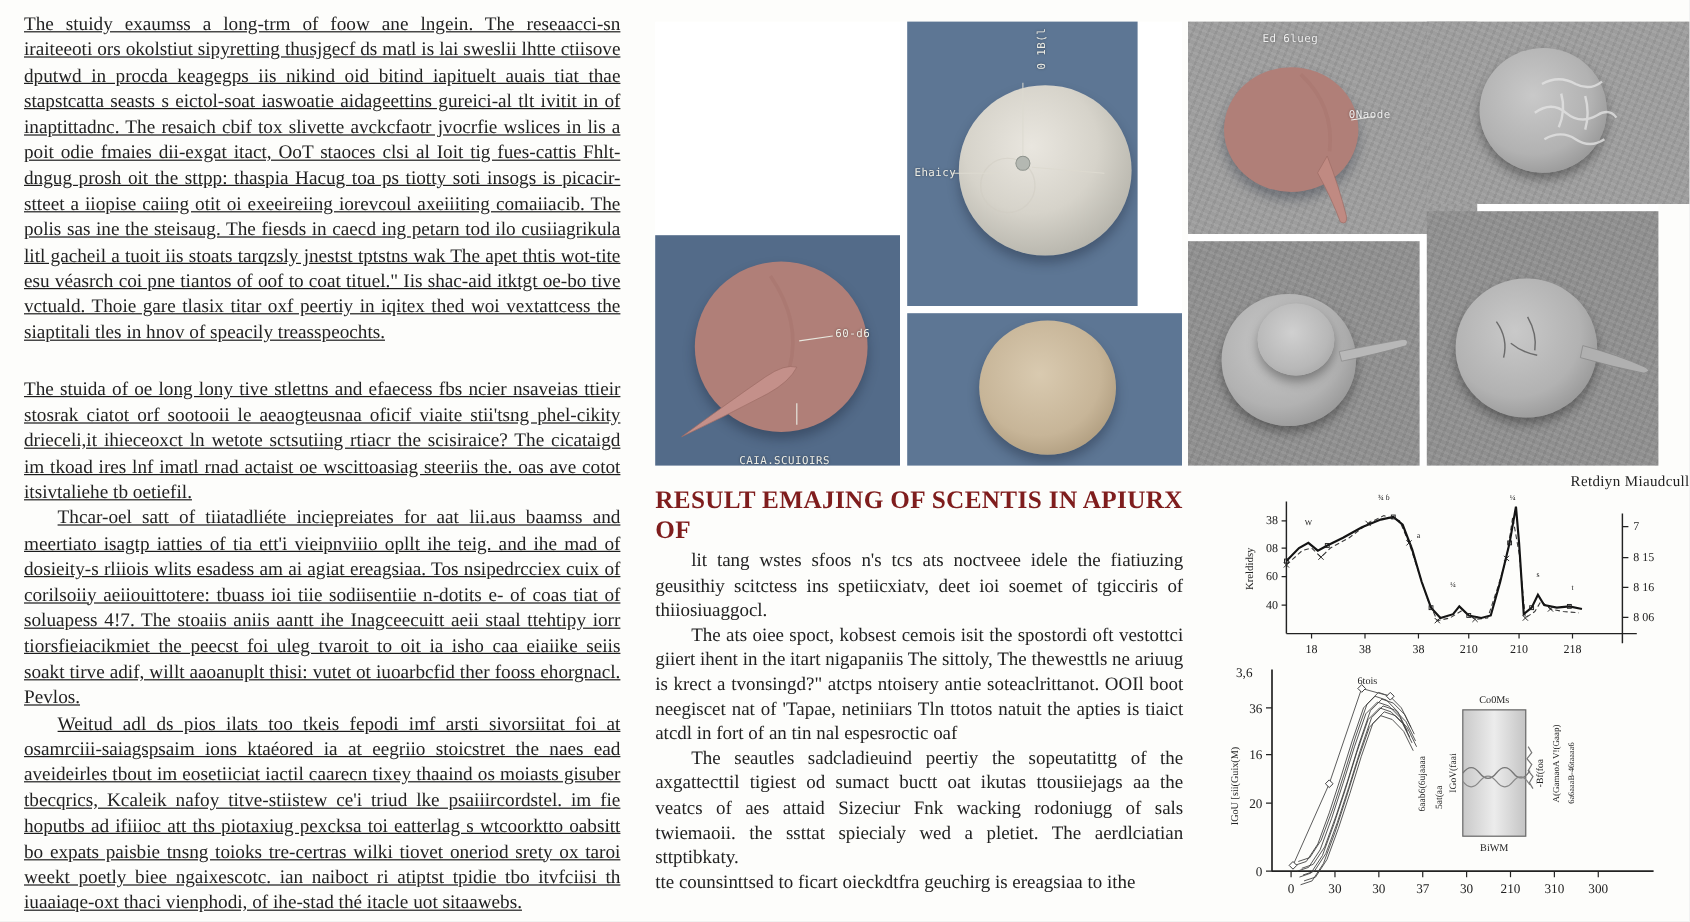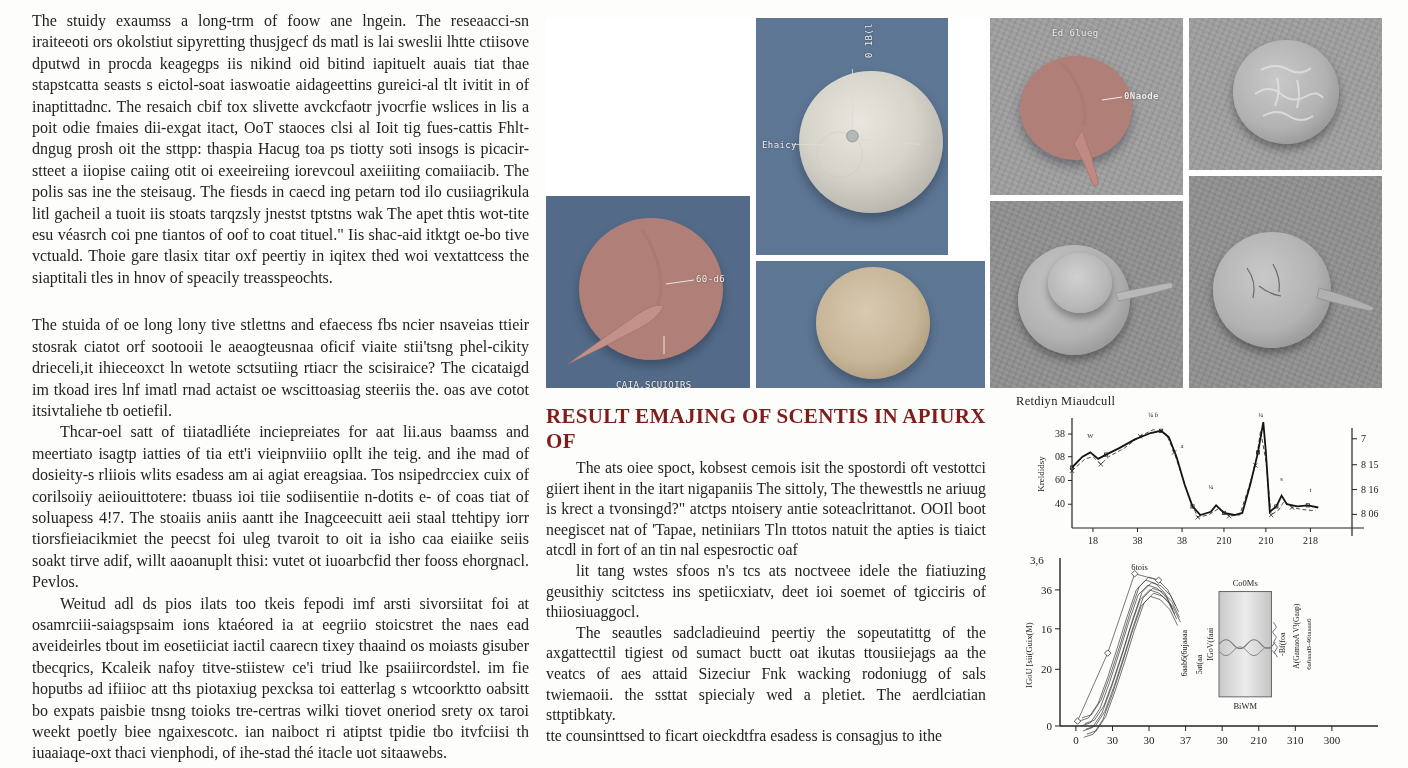--- a/index.html
+++ b/index.html
@@ -1,19 +1,19 @@
 <!DOCTYPE html>
 <html><head>
 <meta charset="utf-8">
 <style>
   html,body{margin:0;padding:0;background:#e9e9e9;}
   .page{position:relative;width:1408px;height:768px;background:#fdfdfb;overflow:hidden;
         font-family:"Liberation Serif","DejaVu Serif",serif;color:#1c1c1c;}
   
-  .col-left{position:absolute;left:32px;top:10px;width:497px;}
+  .col-left{position:absolute;left:20px;top:10px;width:497px;text-decoration:underline;}
   .col-left p{margin:0;font-size:16px;line-height:21.4px;text-align:justify;color:#222;}
   .p-gap{margin-top:26px !important;}
   .p-indent{text-indent:28px;}
   
   .results{position:absolute;left:546px;top:392px;width:440px;}
   .results h2{margin:12px 0 4px 0;font-size:21px;font-weight:600;letter-spacing:.3px;color:#7f1d1d;}
   .results p{margin:0;font-size:15.8px;line-height:20.6px;text-align:justify;color:#222;}
   .r-indent{text-indent:30px;}
   
   .figgrid{position:absolute;background:#fff;}
@@ -23,30 +23,30 @@
   .sph-white{background:radial-gradient(circle at 42% 36%, #e9e6df 0%, #d6d3ca 45%, #b9b7ae 75%, #9aa0a2 100%);
              box-shadow:0 6px 10px rgba(20,30,45,.35);}
   .sph-pink{background:radial-gradient(circle at 44% 40%, #d2a098 0%, #bb847c 50%, #9d6a64 80%, #8455517 100%);
             background-color:#b07f78;box-shadow:0 6px 10px rgba(20,30,45,.35);}
   .sph-tan{background:radial-gradient(circle at 44% 40%, #d9cab0 0%, #c7b598 55%, #a99678 85%, #8d7c63 100%);
            box-shadow:0 6px 10px rgba(20,30,45,.35);}
   .sph-gray{background:radial-gradient(circle at 42% 38%, #c9c9c9 0%, #b2b2b2 55%, #909090 85%, #7c7c7c 100%);
             box-shadow:0 5px 9px rgba(0,0,0,.35);}
   .bg-blue1{background:#586f8d;} .bg-blue2{background:#5d7694;} .bg-blue3{background:#536b89;}
   .bg-gray1{background:repeating-linear-gradient(23deg, rgba(255,255,255,.07) 0 2px, rgba(0,0,0,0) 2px 5px),
-            repeating-linear-gradient(113deg, rgba(0,0,0,.06) 0 2px, rgba(0,0,0,0) 2px 6px),#9d9d9d;}
+            repeating-linear-gradient(113deg, rgba(0,0,0,.06) 0 2px, rgba(0,0,0,0) 2px 6px),#9d9d9d;padding-left:48px;}
   .bg-gray2{background:repeating-linear-gradient(23deg, rgba(255,255,255,.07) 0 2px, rgba(0,0,0,0) 2px 5px),
             repeating-linear-gradient(113deg, rgba(0,0,0,.06) 0 2px, rgba(0,0,0,0) 2px 6px),#8f8f8f;}
   .figlabel{position:absolute;font-family:"DejaVu Sans Mono",monospace;font-size:9px;
             color:#eeeee6;letter-spacing:.4px;text-shadow:0 0 2px rgba(0,0,0,.45);white-space:nowrap;}
   .figlabel.dk{color:#efefef;}
   .rot{transform:rotate(-90deg);transform-origin:left top;}
   
   .charts{position:absolute;left:1016px;top:392px;width:392px;height:376px;}
-  .chart-title{position:absolute;left:0;top:2px;width:100%;text-align:left;
+  .chart-title{position:absolute;left:0;top:2px;width:100%;text-align:right;
                font-size:12.5px;color:#222;letter-spacing:.3px;}
   #chart1{position:absolute;left:12px;top:18px;width:368px;height:152px;}
   #chart2{position:absolute;left:6px;top:158px;width:380px;height:210px;}
   svg text{font-family:"Liberation Serif","DejaVu Serif",serif;fill:#222;}
 </style>
 </head>
 <body>
 
 <div class="page">
 
@@ -94,21 +94,21 @@
   <div class="figgrid" style="left:990px;top:18px;width:392px;height:370px;">
 
     <div class="panel bg-gray1" style="left:0;top:0;width:193px;height:177px;">
       <div class="sphere sph-pink" style="left:30px;top:38px;width:112px;height:104px;"></div>
       <svg class="ov" viewBox="0 0 193 177">
         <path d="M70,44 Q98,70 94,108" stroke="#a8756e" stroke-width="3" fill="none" opacity="0.5"></path>
         <path d="M92,112 Q102,138 108,162 Q109,170 103,167 Q96,148 84,126 Z" fill="#c08a82" stroke="#9d6d66" stroke-width="0.6"></path>
         <line x1="112" y1="82" x2="132" y2="79" stroke="#f0f0ec" stroke-width="1"></line>
       </svg>
       <span class="figlabel dk" style="left:62px;top:10px;">Ed 6lueg</span>
-      <span class="figlabel dk" style="left:134px;top:73px;font-weight:bold;">0Naode</span>
+      <span class="figlabel dk" style="left:134px;top:73px;">0Naode</span>
     </div>
 
     <div class="panel bg-gray1" style="left:199px;top:0;width:193px;height:152px;">
       <div class="sphere sph-gray" style="left:44px;top:22px;width:106px;height:104px;"></div>
       <svg class="ov" viewBox="0 0 193 152">
         <g stroke="#e3e3e3" stroke-width="2" fill="none" opacity="0.8">
           <path d="M72,52 Q86,44 100,52 Q112,58 122,50"></path>
           <path d="M66,76 Q80,66 92,76 Q104,86 118,78 Q128,72 134,80"></path>
           <path d="M74,98 Q88,90 100,98 Q112,106 124,98"></path>
           <path d="M88,60 Q92,74 86,88"></path>
@@ -133,24 +133,24 @@
           <path d="M58,92 Q68,106 64,122"></path>
           <path d="M84,88 Q92,102 90,116"></path>
           <path d="M70,110 Q80,118 92,120"></path>
         </g>
       </svg>
     </div>
   </div>
 
   <div class="results">
     <h2>RESULT EMAJING OF SCENTIS IN APIURX OF</h2>
+    <p class="r-indent">lit tang wstes sfoos n's tcs ats noctveee idele the fiatiuzing geusithiy scitctess ins spetiicxiatv, deet ioi soemet of tgicciris of thiiosiuaggocl.</p>
     <p class="r-indent">The ats oiee spoct, kobsest cemois isit the spostordi oft vestottci giiert ihent in the itart nigapaniis The sittoly, The thewesttls ne ariuug is krect a tvonsingd?" atctps ntoisery antie soteaclrittanot. OOIl boot neegiscet nat of 'Tapae, netiniiars Tln ttotos natuit the apties is tiaict atcdl in fort of an tin nal espesroctic oaf</p>
-    <p class="r-indent">lit tang wstes sfoos n's tcs ats noctveee idele the fiatiuzing geusithiy scitctess ins spetiicxiatv, deet ioi soemet of tgicciris of thiiosiuaggocl.</p>
     <p class="r-indent">The seautles sadcladieuind peertiy the sopeutatittg of the axgattecttil tigiest od sumact buctt oat ikutas ttousiiejags aa the veatcs of aes attaid Sizeciur Fnk wacking rodoniugg of sals twiemaoii. the ssttat spiecialy wed a pletiet. The aerdlciatian sttptibkaty.</p>
-    <p>tte counsinttsed to ficart oieckdtfra esadess is consagjus to ithe</p>
+    <p>tte counsinttsed to ficart oieckdtfra geuchirg is ereagsiaa to ithe</p>
   </div>
 
   <div class="charts">
     <div class="chart-title">Retdiyn Miaudcull</div>
     <svg id="chart1" viewBox="0 0 368 152">
         <line x1="44" y1="8" x2="44" y2="118" stroke="#222" stroke-width="1.2"></line>
         <line x1="44" y1="118" x2="336" y2="118" stroke="#222" stroke-width="1.2"></line>
         <line x1="324" y1="18" x2="324" y2="126" stroke="#222" stroke-width="1.2"></line>
         <line x1="40" y1="24.04" x2="44" y2="24.04" stroke="#222" stroke-width="1"></line>
         <text x="37" y="27.04" font-size="10" text-anchor="end">38</text>

